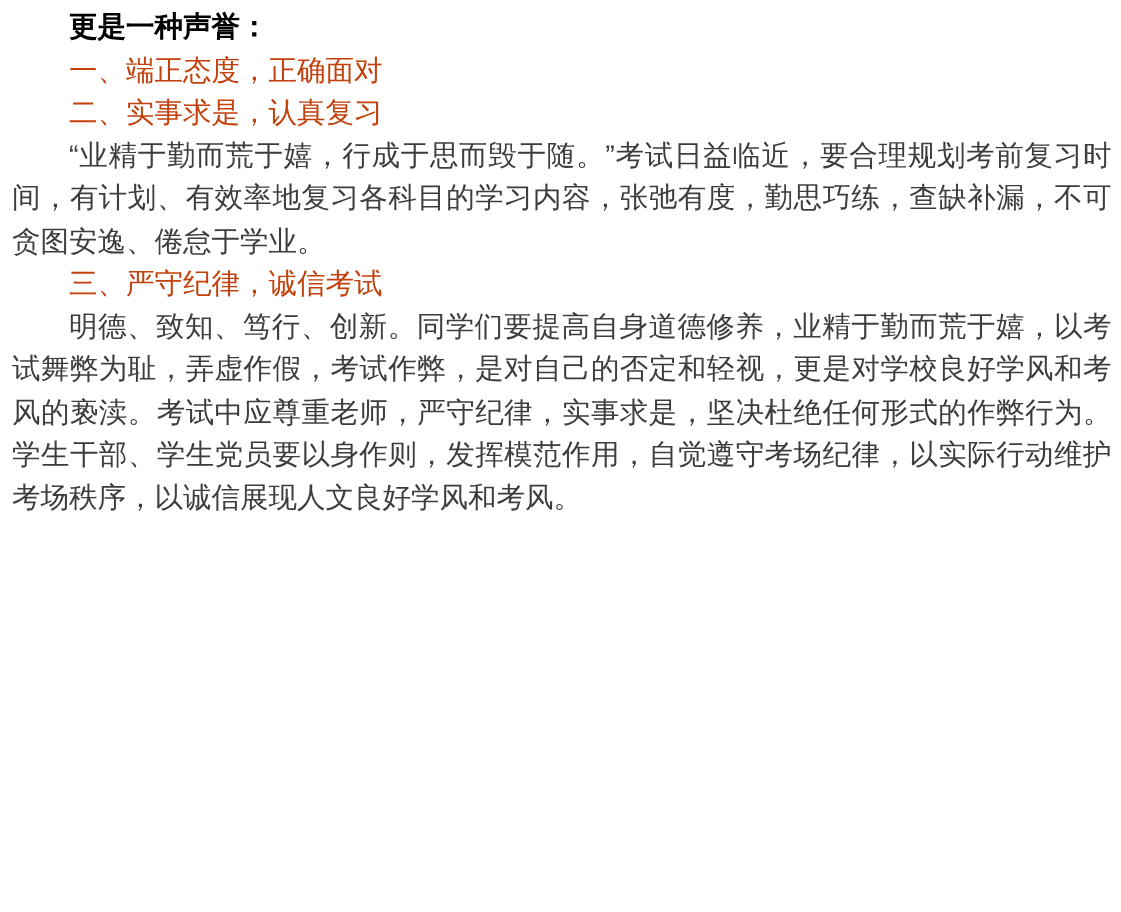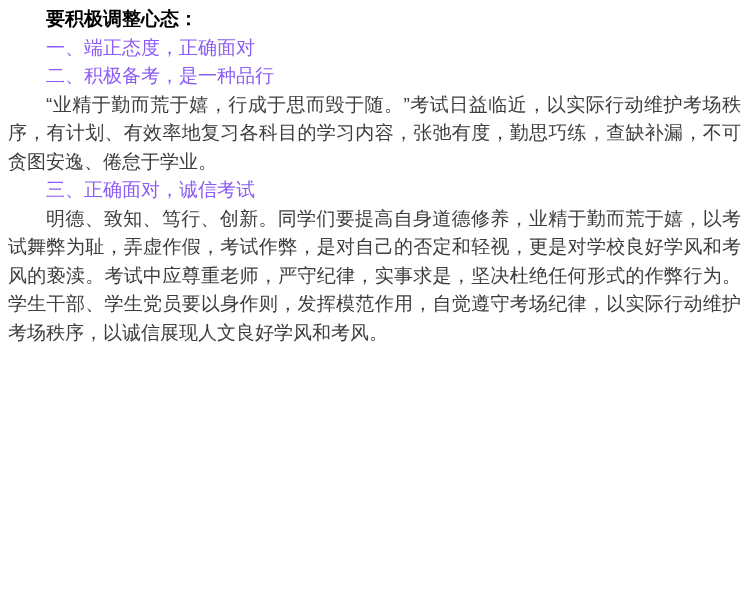--- a/index.html
+++ b/index.html
@@ -28,33 +28,33 @@
     margin: 0;
     padding: 0;
     text-indent: 2em;
   }
   .salutation {
     font-weight: bold;
     color: #000000;
     text-indent: 0;
   }
   .section-heading {
-    color: #8b5cf6;
+    color: #c2410c;
   }
 </style>
 </head>
 <body>
 
 <div class="page">
-  <p class="salutation">要积极调整心态：</p>
+  <p class="salutation">更是一种声誉：</p>
 
 
   <p class="section-heading">一、端正态度，正确面对</p>
 
 
-  <p class="section-heading">二、积极备考，是一种品行</p>
+  <p class="section-heading">二、实事求是，认真复习</p>
 
-  <p class="body-paragraph">“业精于勤而荒于嬉，行成于思而毁于随。”考试日益临近，以实际行动维护考场秩序，有计划、有效率地复习各科目的学习内容，张弛有度，勤思巧练，查缺补漏，不可贪图安逸、倦怠于学业。</p>
+  <p class="body-paragraph">“业精于勤而荒于嬉，行成于思而毁于随。”考试日益临近，要合理规划考前复习时间，有计划、有效率地复习各科目的学习内容，张弛有度，勤思巧练，查缺补漏，不可贪图安逸、倦怠于学业。</p>
 
-  <p class="section-heading">三、正确面对，诚信考试</p>
+  <p class="section-heading">三、严守纪律，诚信考试</p>
 
   <p class="body-paragraph">明德、致知、笃行、创新。同学们要提高自身道德修养，业精于勤而荒于嬉，以考试舞弊为耻，弄虚作假，考试作弊，是对自己的否定和轻视，更是对学校良好学风和考风的亵渎。考试中应尊重老师，严守纪律，实事求是，坚决杜绝任何形式的作弊行为。学生干部、学生党员要以身作则，发挥模范作用，自觉遵守考场纪律，以实际行动维护考场秩序，以诚信展现人文良好学风和考风。</p>
 </div>
 
 </body></html>

